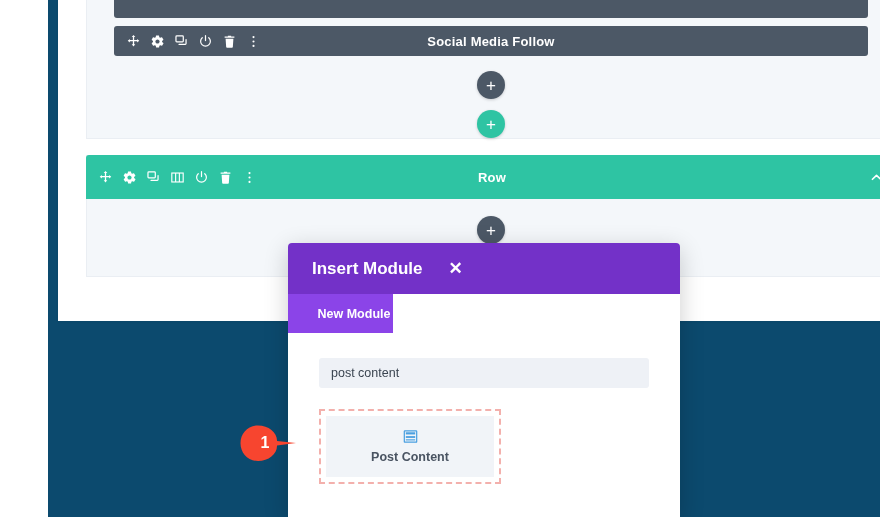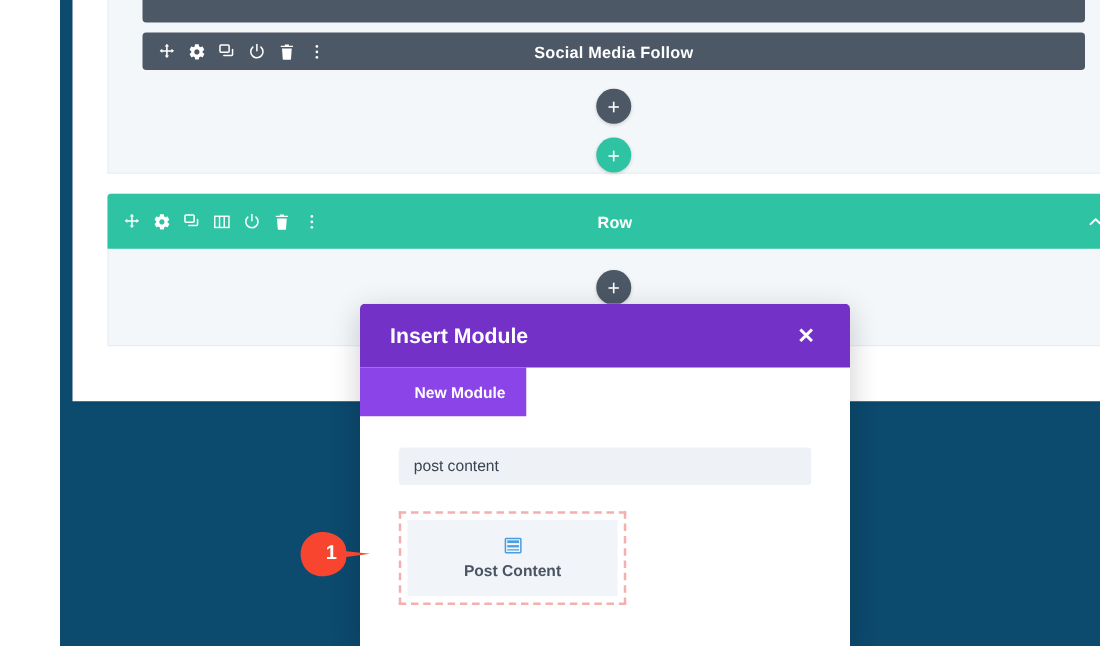--- a/index.html
+++ b/index.html
@@ -70,34 +70,35 @@
   .modal {
     position: absolute; left: 240px; top: 243px; width: 392px; height: 274px;
     background: #ffffff;
     border-radius: 4px 4px 0 0;
     box-shadow: 0 6px 24px rgba(0,0,0,.20);
     overflow: hidden;
     z-index: 20;
   }
   .modal-header {
     height: 51px; background: #7331c8;
-    display: flex; align-items: center; justify-content: space-between;
+    display: flex; align-items: center; 
     padding: 0 22px 0 24px;
+    gap: 20px;
   }
   .modal-title { color: #fff; font-size: 17px; font-weight: bold; }
   .modal-close {
     color: #fff; font-size: 17px; font-weight: bold; line-height: 1;
     cursor: pointer; padding: 4px 6px;
   }
   .modal-tabs { display: flex; height: 39px; }
   .modal-tab {
     display: flex; align-items: center; justify-content: center;
     color: #ffffff; font-size: 12.5px; font-weight: bold; cursor: pointer;
   }
-  .modal-tab.tab-new { width: 133px; background: #8b44e8; padding-left: 27px; }
+  .modal-tab.tab-new { width: 105px; background: #8b44e8; padding-left: 27px; }
   .modal-tab.tab-lib { flex: 1; background: #7a30d0; }
 
   .modal-body { background: #ffffff; padding: 25px 31px 0 31px; }
   .search-field {
     height: 30px; background: #eef1f6; border: none; border-radius: 3px;
     width: 100%;
     font-family: "Liberation Sans", sans-serif;
     font-size: 12.5px; color: #3a4450;
     padding: 0 12px;
     outline: none;

